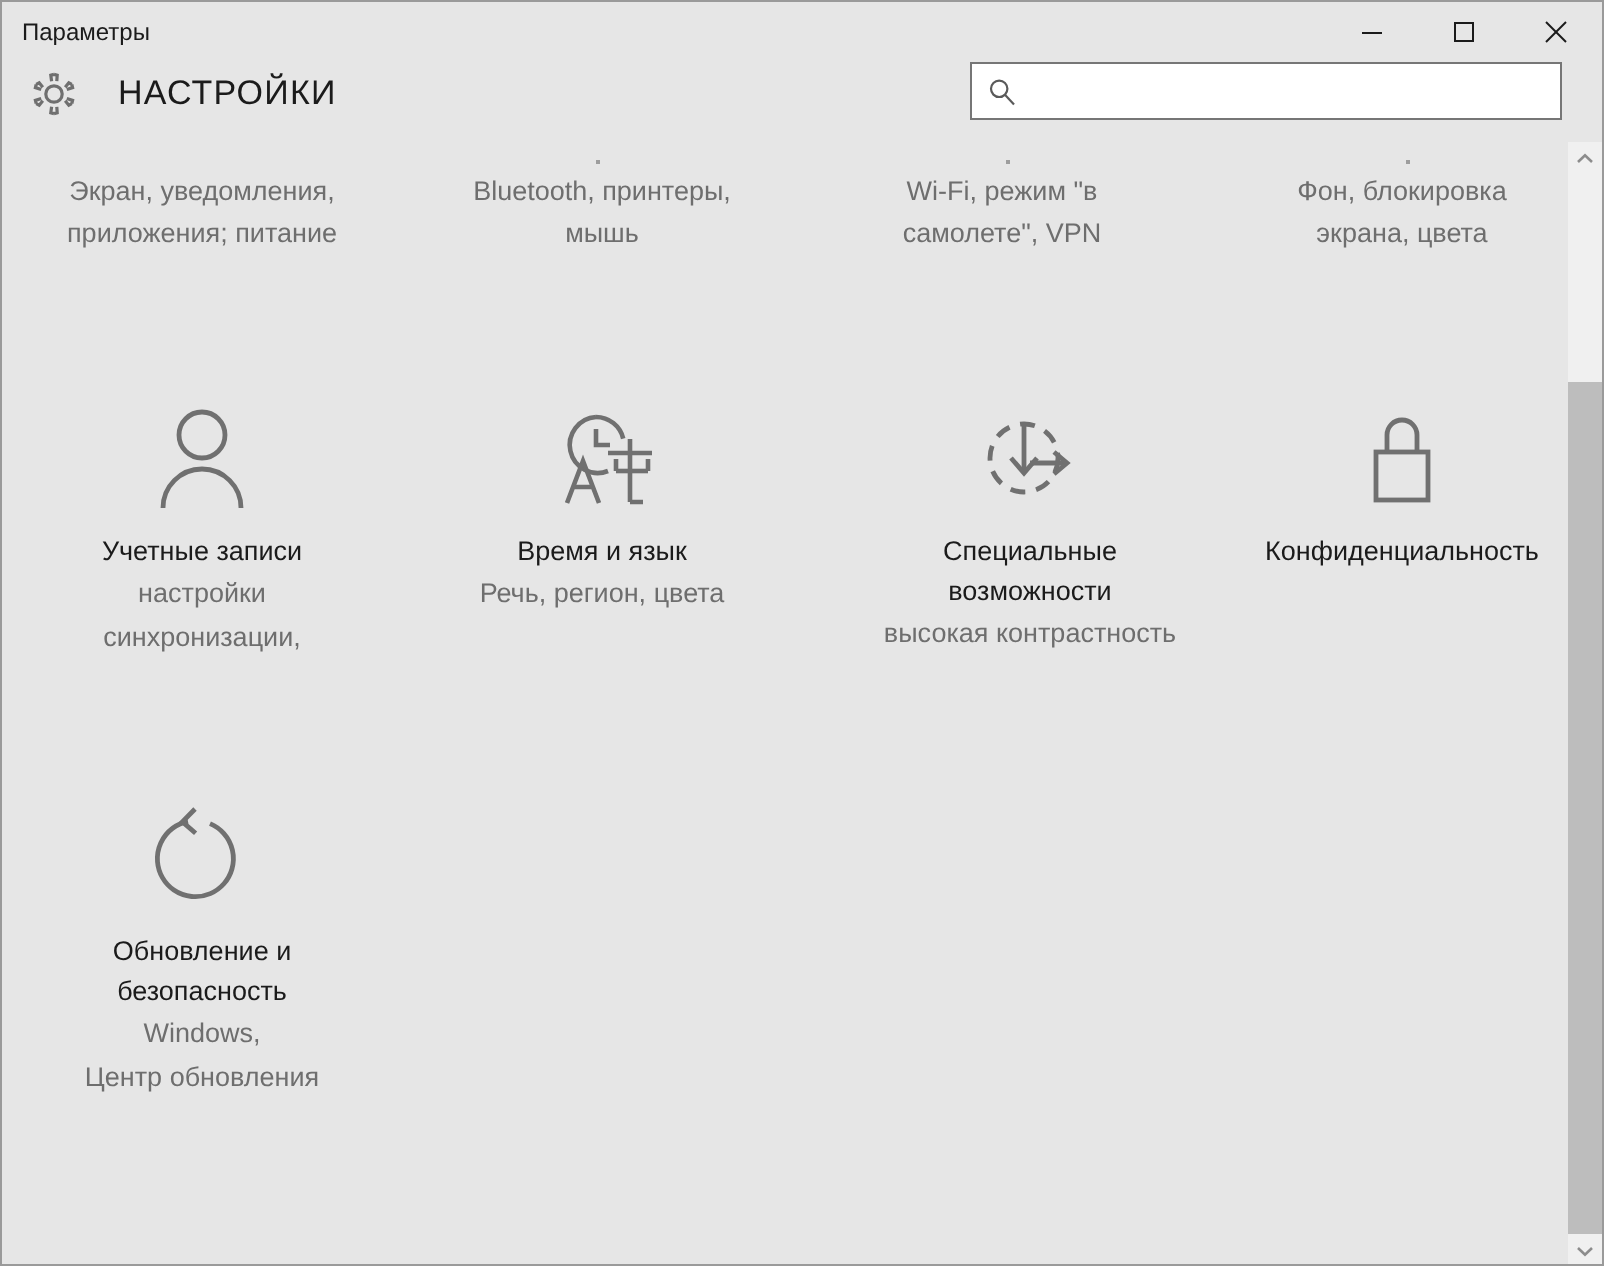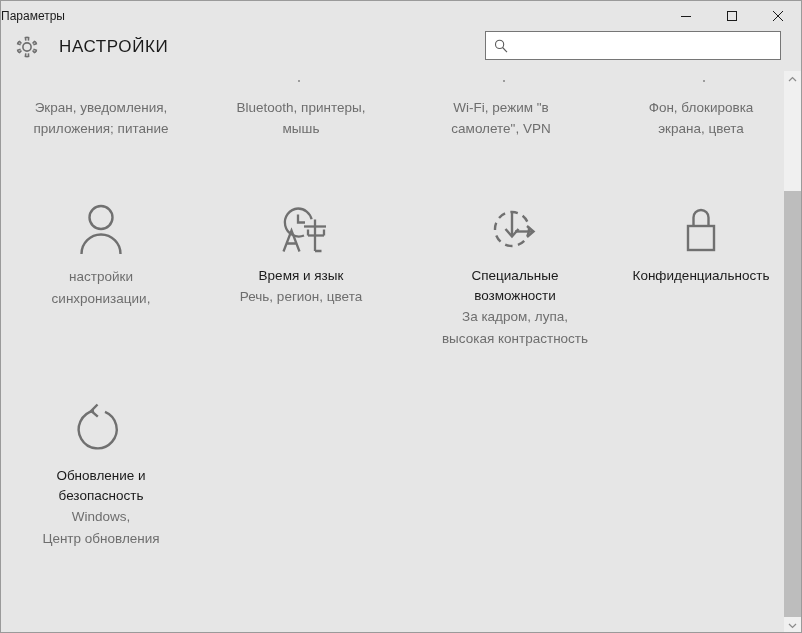--- a/index.html
+++ b/index.html
@@ -28,20 +28,21 @@
   .titlebar {
     position: relative;
     height: 30px;
     background: #e6e6e6;
     display: flex;
     align-items: center;
   }
   .titlebar-text {
     font-size: 12px;
     color: #1b1b1b;
+    padding-left: 10px;
     line-height: 30px;
     white-space: nowrap;
   }
   .window-controls {
     position: absolute;
     right: 0;
     top: 0;
     height: 30px;
     display: flex;
   }
@@ -146,21 +147,20 @@
     font-size: 13.5px;
     color: #6e6e6e;
     line-height: 21px;
     margin-top: 1px;
   }
   
   .cell-clipped {
     position: absolute;
     width: 196px;
     text-align: center;
-    margin-top: 12px;
   }
   .cell-clipped .desc {
     font-size: 13.5px;
     color: #6e6e6e;
     line-height: 21px;
   }
   .dot {
     position: absolute;
     width: 2px;
     height: 2px;
@@ -275,20 +275,21 @@
 
       <div class="cell" style="left:2px; top:120px;">
         <div class="icon">
           <svg width="62" height="62" viewBox="0 0 62 62">
             <g fill="none" stroke="#707070" stroke-width="2.4">
               <circle cx="31" cy="19.5" r="11.5"></circle>
               <path d="M11.5 56 a19.5 19.5 0 0 1 39 0"></path>
             </g>
           </svg>
         </div>
+        <div class="title">Учетные записи</div>
         <div class="desc">настройки</div>
         <div class="desc">синхронизации,</div>
       </div>
 
       <div class="cell" style="left:202px; top:120px;">
         <div class="icon">
           <svg width="66" height="62" viewBox="0 0 66 62">
             <g fill="none" stroke="#707070" stroke-width="2.3">
               <path d="M30 10.5 a14 14 0 1 0 6 27"></path>
               <path d="M30 10.5 a14 14 0 0 1 13.6 10.8"></path>
@@ -312,21 +313,20 @@
               <circle cx="28" cy="31" r="17" stroke-dasharray="7.5 5.5"></circle>
               <path d="M28 13 L28 37"></path>
               <path d="M21.5 31 L28 38.5 L34.5 31" stroke-linejoin="miter"></path>
               <path d="M31 33.5 L49 33.5"></path>
               <path d="M43 28 L49.5 33.5 L43 39"></path>
             </g>
           </svg>
         </div>
         <div class="title">Специальные</div>
         <div class="title">возможности</div>
-        <div class="desc">За кадром, лупа,</div>
         <div class="desc">высокая контрастность</div>
       </div>
 
       <div class="cell" style="left:602px; top:120px;">
         <div class="icon">
           <svg width="62" height="62" viewBox="0 0 62 62">
             <g fill="none" stroke="#707070" stroke-width="2.4">
               <rect x="18" y="28" width="26" height="24"></rect>
               <path d="M23.5 28 L23.5 19.5 a7.5 7.5 0 0 1 15 0 L38.5 28"></path>
             </g>

